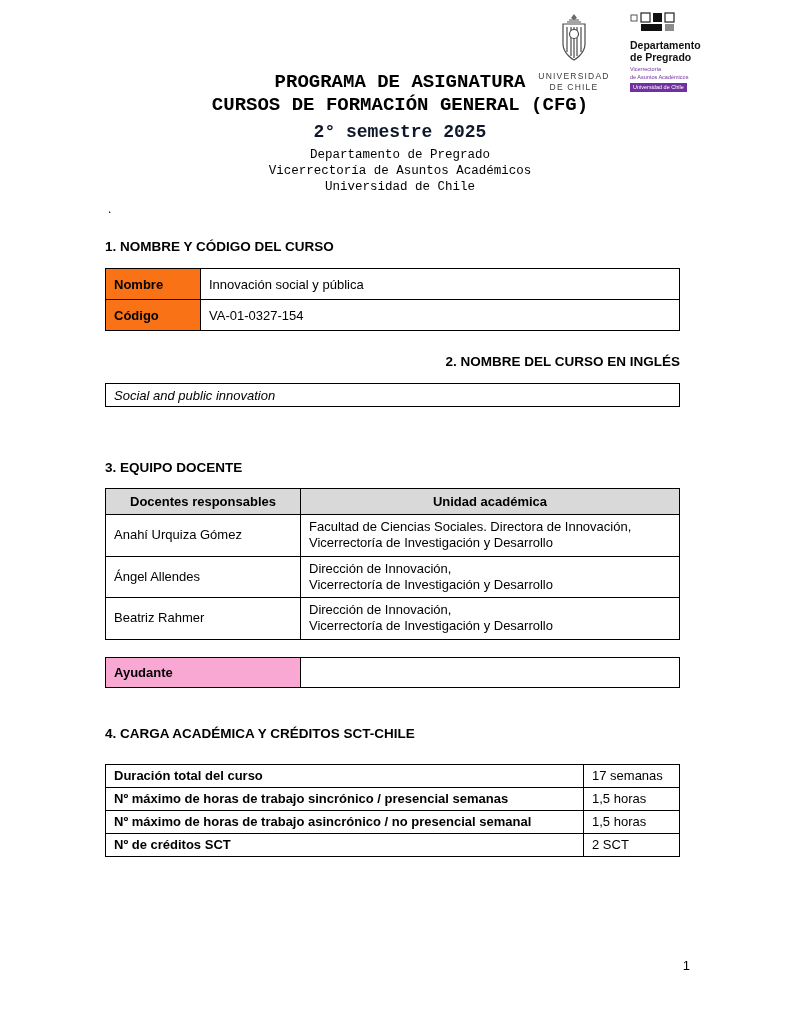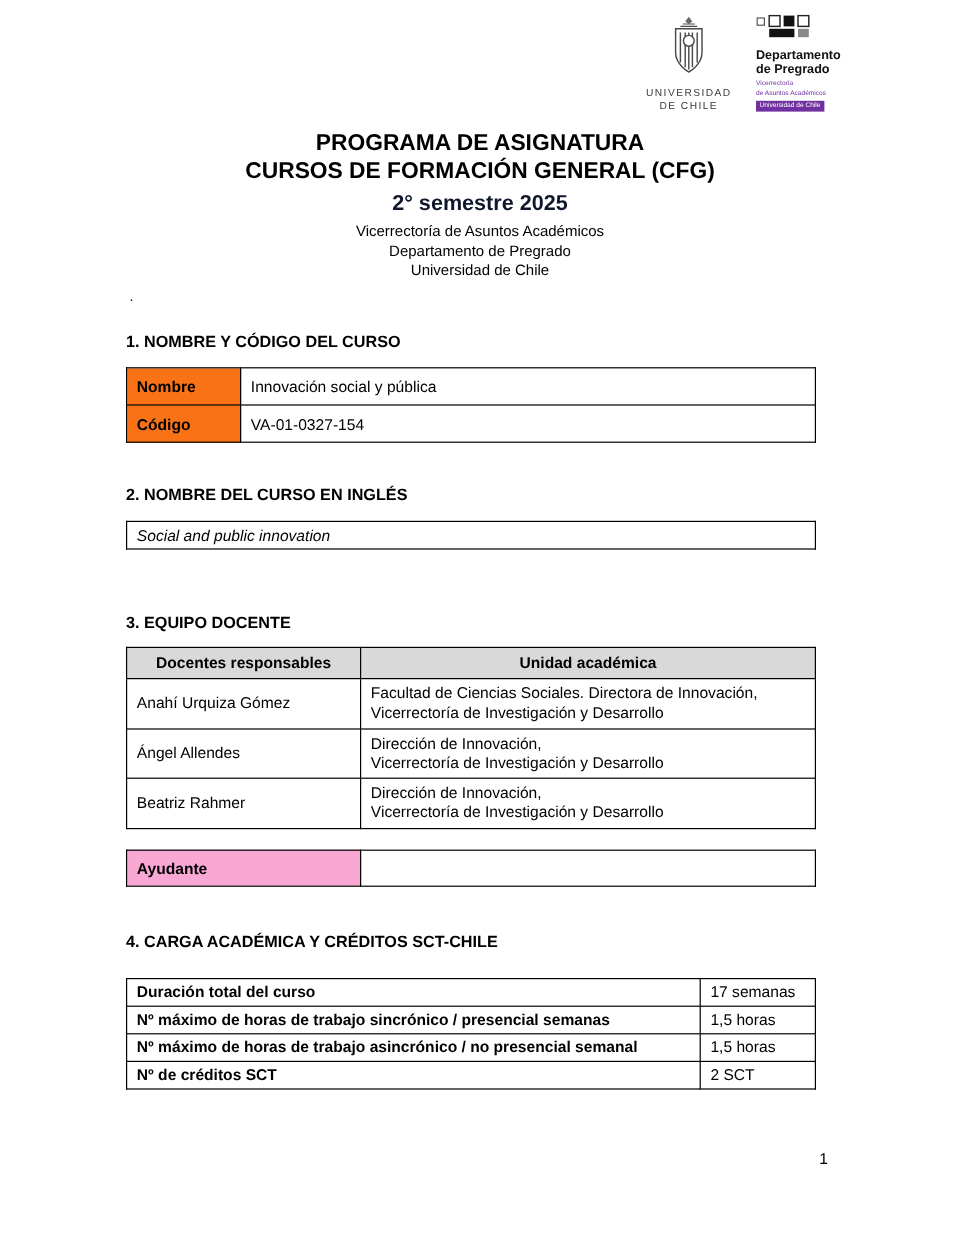--- a/index.html
+++ b/index.html
@@ -51,21 +51,21 @@
   .pregrado-sub .band {
     display: inline-block;
     background: #7030A0;
     color: #ffffff;
     padding: 1px 3px;
     margin-top: 1px;
     font-size: 5.5px;
   }
 
   
-  .title-block { padding-top: 108px; text-align: center; }
+  .title-block { padding-top: 71px; text-align: center; font-family: Liberation Mono, monospace; }
   .doc-title {
     font-size: 19px;
     font-weight: bold;
     line-height: 1.22;
   }
   .semester {
     margin-top: 5px;
     font-size: 18px;
     font-weight: bold;
   }
@@ -81,21 +81,21 @@
     line-height: 1;
   }
 
   
   .content { margin: 0 105px; width: 575px; }
   .section-heading {
     font-size: 13.5px;
     font-weight: bold;
   }
   .h1 { margin-top: 24px; }
-  .h2 { margin-top: 36px; }
+  .h2 { margin-top: 23px; text-align: right; }
   .h3 { margin-top: 53px; }
   .h4 { margin-top: 38px; }
 
   table {
     width: 100%;
     border-collapse: collapse;
     table-layout: fixed;
   }
   td, th {
     border: 1px solid #000;
@@ -181,22 +181,22 @@
         <span class="band">Universidad de Chile</span>
       </div>
     </div>
   </div>
 
   <div class="title-block">
     <div class="doc-title">PROGRAMA DE ASIGNATURA</div>
     <div class="doc-title">CURSOS DE FORMACIÓN GENERAL (CFG)</div>
     <div class="semester" style="color:#0f172a">2° semestre 2025</div>
     <div class="title-subs">
+      <div>Departamento de Pregrado</div>
       <div>Vicerrectoría de Asuntos Académicos</div>
-      <div>Departamento de Pregrado</div>
       <div>Universidad de Chile</div>
     </div>
   </div>
   <div class="stray-dot">.</div>
 
   <div class="content">
 
     <div class="section-heading h1">1. NOMBRE Y CÓDIGO DEL CURSO</div>
     <table class="tbl-1">
       <tbody>

